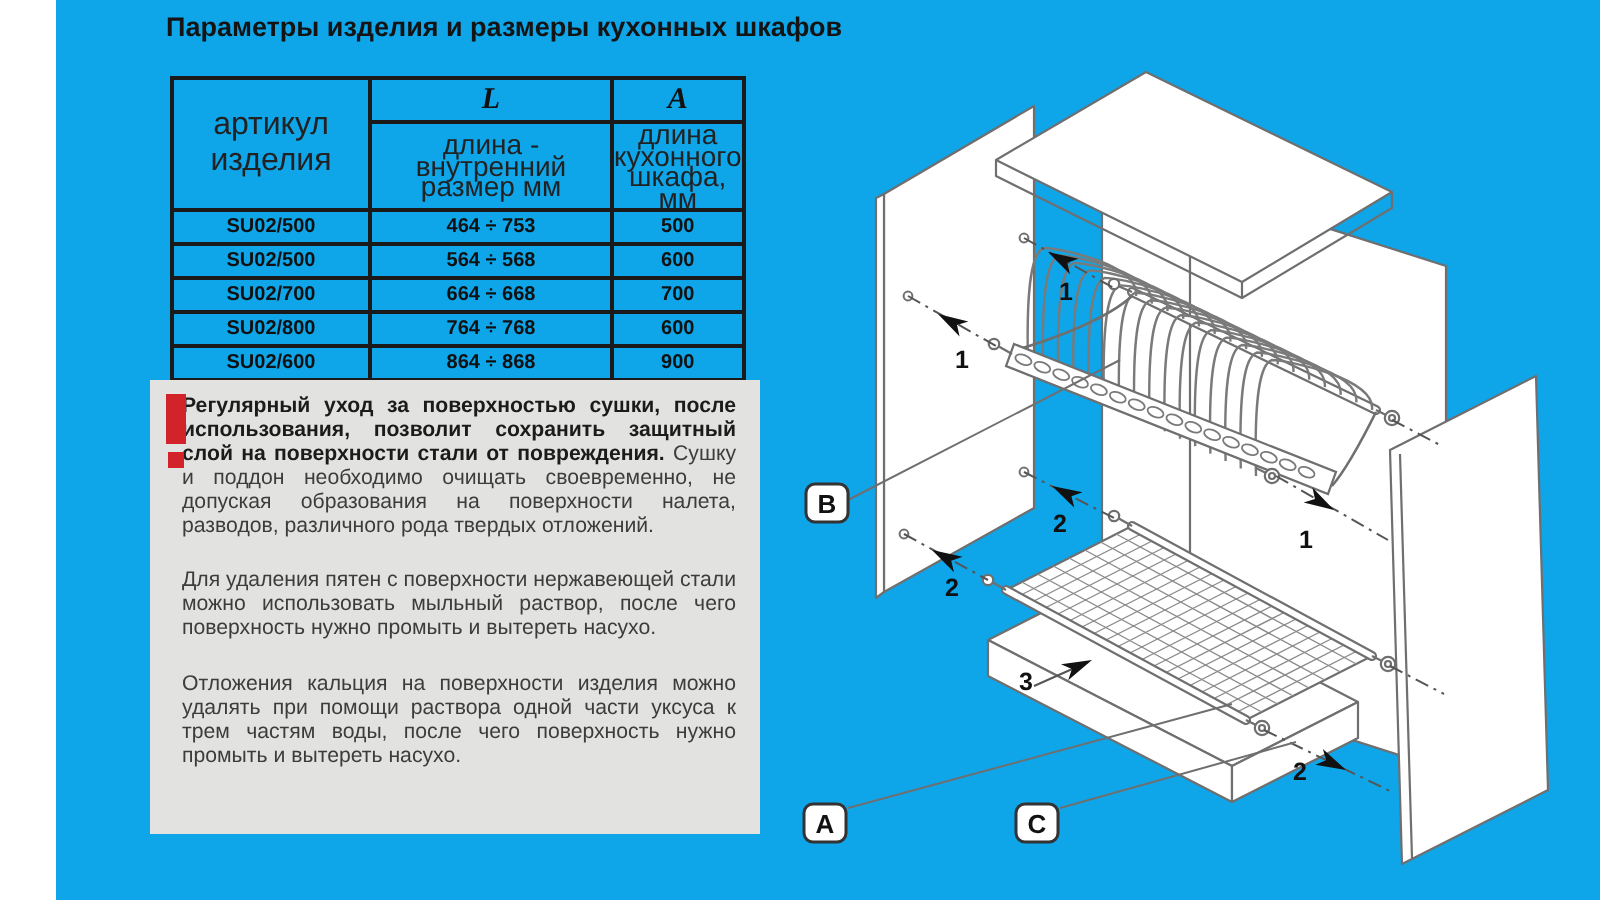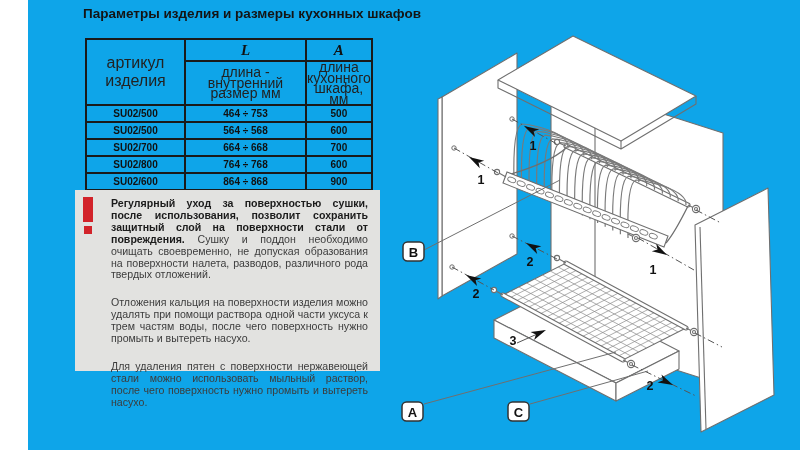--- a/index.html
+++ b/index.html
@@ -10,22 +10,22 @@
   
   table.dims{position:absolute;left:57px;top:38px;border-collapse:collapse;table-layout:fixed;}
   table.dims td{border:2px solid #1a1a1a;text-align:center;vertical-align:middle;padding:0;}
   td.c-art{width:97px;font-size:16px;color:#222;padding:0 16px;}
   td.c-sym{font-family:"Liberation Serif","DejaVu Serif",serif;font-style:italic;font-weight:bold;
            font-size:15px;height:20px;}
   td.c-desc{font-size:14px;line-height:10.5px;height:36px;color:#222;padding:0 2px;}
   col.c2{width:121px;} col.c3{width:53px;}
   tr.vrow td{height:15px;font-weight:bold;font-size:10px;}
   
-  .note{position:absolute;left:47px;top:190px;width:305px;height:181px;box-sizing:border-box;
-        background:#e2e2e0;padding:8px 12px 6px 36px;}
+  .note{position:absolute;left:47px;top:190px;width:305px;height:227px;box-sizing:border-box;
+        background:#e2e2e0;padding:8px 12px 6px 16px;}
   .note p{margin:0 0 16px 0;font-size:10.6px;line-height:11.9px;text-align:justify;color:#3c3c3c;}
   .note p b{color:#1b1b1b;}
   .excl{position:absolute;left:8px;top:7px;width:12px;}
   .excl .bar{display:block;width:10px;height:25px;background:#d2232a;}
   .excl .dot{display:block;width:8px;height:8px;margin:4px 0 0 1px;background:#d2232a;}
   
   svg.diag{position:absolute;left:370px;top:0;font-family:"Liberation Sans","DejaVu Sans",sans-serif;}
   .callout{font-size:12.5px;font-weight:bold;fill:#111;}
   .boxletter{font-size:13px;font-weight:bold;fill:#111;}
 </style>
@@ -79,22 +79,22 @@
     </tr>
   </tbody>
     </table>
 
   <div class="note">
     <div class="excl">
       <i class="bar"></i>
       <i class="dot"></i>
     </div>
     <p><b>Регулярный уход за поверхностью сушки, после использования, позволит сохранить защитный слой на поверхности стали от повреждения.</b> <span>Сушку и поддон необходимо очищать своевременно, не допуская образования на поверхности налета, разводов, различного рода твердых отложений.</span></p>
+    <p>Для удаления пятен с поверхности нержавеющей стали можно использовать мыльный раствор, после чего поверхность нужно промыть и вытереть насухо.</p>
     <p>Отложения кальция на поверхности изделия можно удалять при помощи раствора одной части уксуса к трем частям воды, после чего поверхность нужно промыть и вытереть насухо.</p>
-    <p>Для удаления пятен с поверхности нержавеющей стали можно использовать мыльный раствор, после чего поверхность нужно промыть и вытереть насухо.</p>
   </div>
 
   <svg class="diag" width="430" height="450" viewBox="370 0 430 450">
 
     <g stroke="#6f6f6f" fill="none" stroke-width="1.1" stroke-linejoin="round">
       <polygon fill="#ffffff" points="523,78 695,133 695,385 523,330"></polygon>
       <line x1="567" y1="118" x2="567" y2="302"></line>
       <polygon fill="#ffffff" points="414,97 489,53 489,254 414,296"></polygon>
       <polygon fill="#ffffff" points="410,99 414,97 414,296 410,299"></polygon>
       <polygon fill="#ffffff" points="470,80 545,36 668,96 593,141"></polygon>

